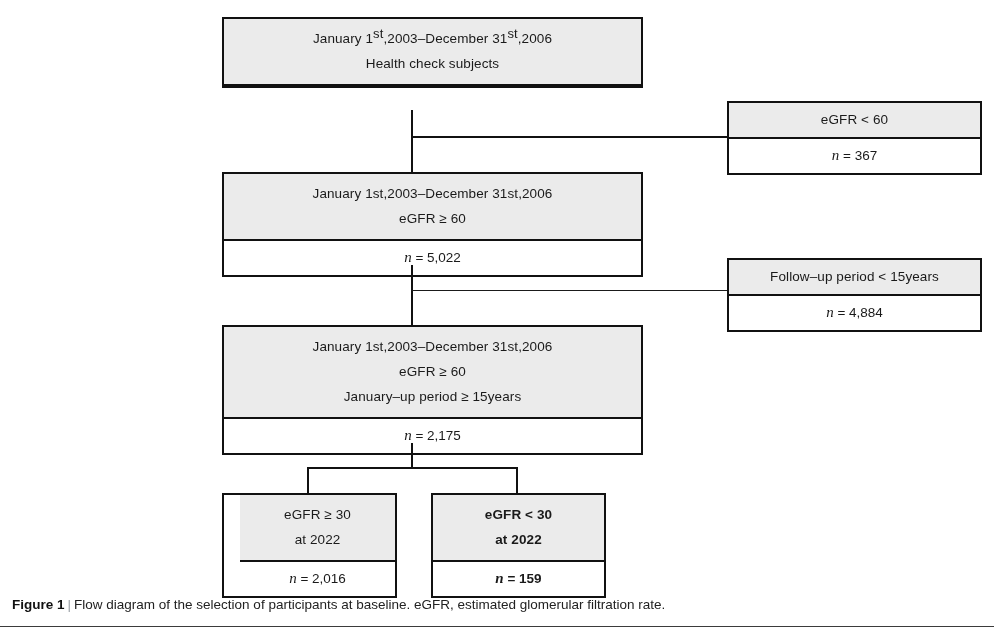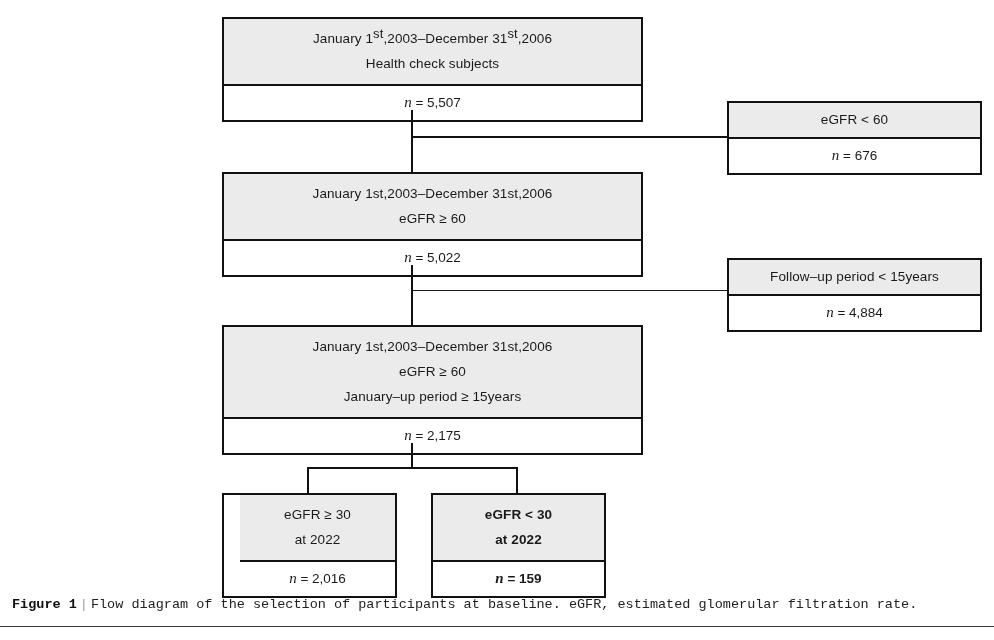--- a/index.html
+++ b/index.html
@@ -81,21 +81,21 @@
     left: 0;
     top: 596px;
     width: 994px;
   }
   #caption-text {
     font-size: 13.5px;
     line-height: 18px;
     color: #222222;
     padding: 0 12px;
     white-space: nowrap;
-    font-family: Liberation Mono, monospace;
+    font-family: Liberation Sans, sans-serif;
   }
   #caption-text .fig-label {
     font-weight: bold;
     color: #111111;
   }
   #caption-text .sep {
     color: #9aa0a6;
     font-weight: normal;
     padding: 0 3px;
   }
@@ -111,34 +111,32 @@
 </head>
 <body>
 
 <div id="page">
 
   <div class="node" style="left:222px; top:17px; width:421px;">
     <div class="node-head">
       <span class="line"><span>January 1</span><span class="sup">st</span><span>,2003–December 31</span><span class="sup">st</span><span>,2006</span></span>
       <span class="line">Health check subjects</span>
     </div>
-    <div class="node-count"><span class="nvar">n</span>
-      <span>= 5,507</span></div>
   </div>
 
   <div class="vline" style="left:411px; top:110px; height:62px;"></div>
 
   <div class="hline" style="left:411px; top:136px; width:318px;"></div>
 
   <div class="node" style="left:727px; top:101px; width:255px;">
     <div class="node-head" style="padding:4px 6px 5px 6px;">
       <span class="line">eGFR &lt; 60</span>
     </div>
     <div class="node-count"><span class="nvar">n</span>
-      <span>= 676</span></div>
+      <span>= 367</span></div>
   </div>
 
   <div class="node" style="left:222px; top:172px; width:421px;">
     <div class="node-head">
       <span class="line">January 1st,2003–December 31st,2006</span>
       <span class="line">eGFR ≥ 60</span>
     </div>
     <div class="node-count"><span class="nvar">n</span>
       <span>= 5,022</span></div>
   </div>

